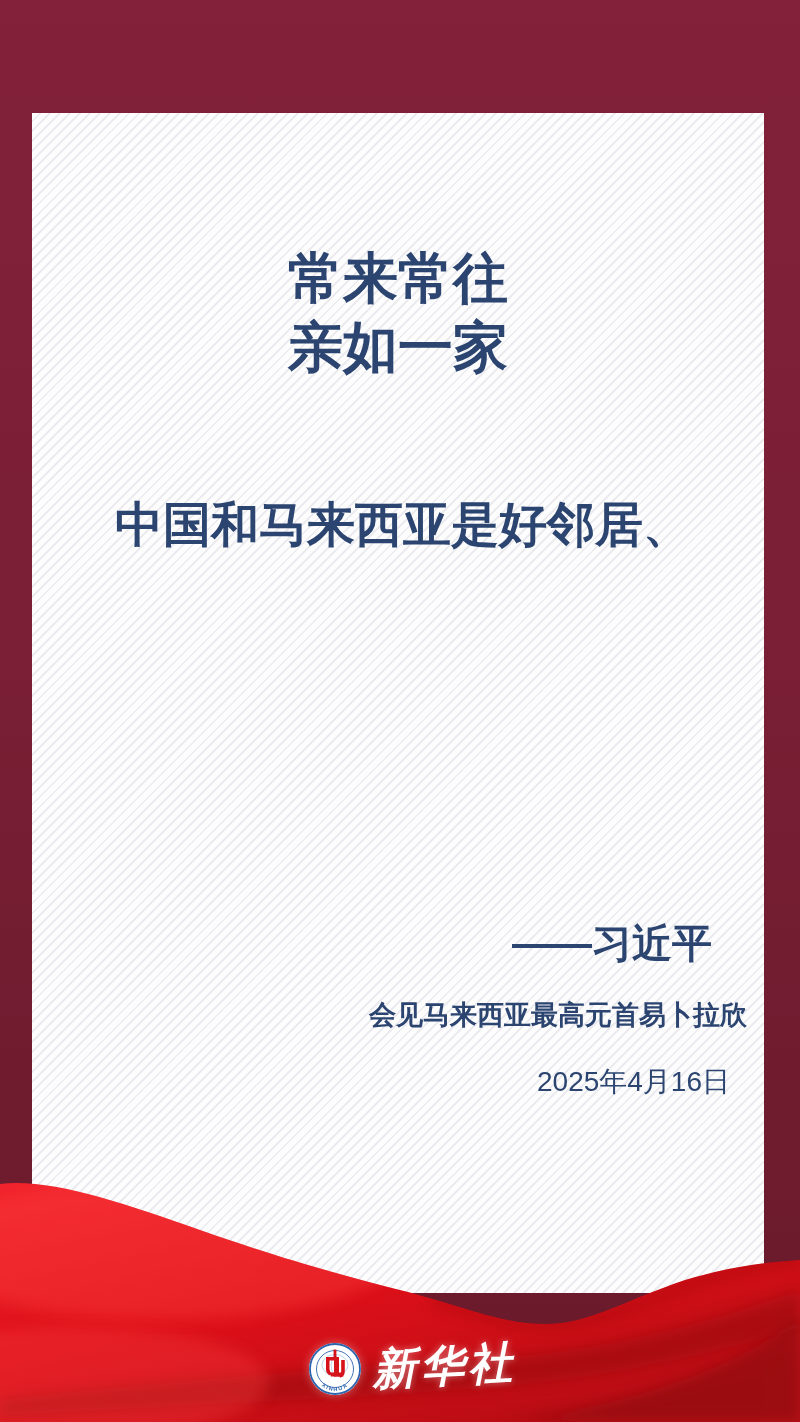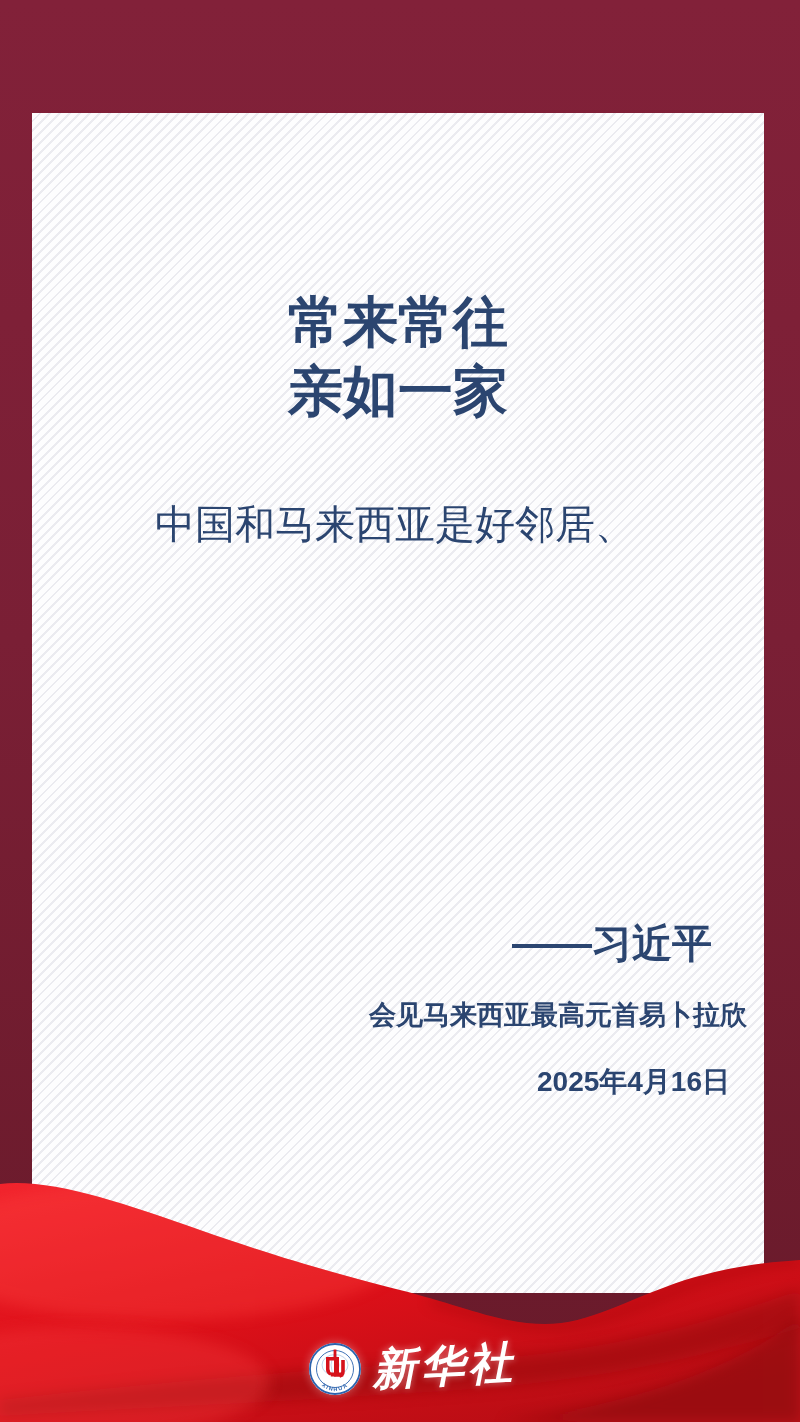--- a/index.html
+++ b/index.html
@@ -10,39 +10,38 @@
   }
   
   .card {
     position:absolute; left:32px; top:113px; width:732px; height:1180px;
     background:repeating-linear-gradient(135deg,
       #fdfdfe 0px, #fdfdfe 5px, #ebebf0 5px, #ebebf0 7px);
   }
   .title {
     position:absolute; top:131px; left:0; width:100%;
     text-align:center; color:#2b4570;
-    font-size:55px; line-height:69px; font-weight:900;margin-top:44px;
+    font-size:55px; line-height:69px; font-weight:900;
   }
   .quote {
     position:absolute; top:366px; left:83px; width:600px;
-    color:#2b4570; font-size:40px; line-height:91px; font-weight:400;
+    color:#2b4570; font-size:48px; line-height:91px; font-weight:700;
     white-space:nowrap;
-    margin-left:40px;
   }
   .attribution {
     position:absolute; top:808px; right:52px;
     color:#2b4570; font-size:40px; line-height:44px; font-weight:700;
   }
   .context {
     position:absolute; top:885px; right:17px;
     color:#2b4570; font-size:27px; line-height:34px; font-weight:700;text-align:center;
   }
   .date {
     position:absolute; top:952px; right:34px;
-    color:#2b4570; font-size:28px; line-height:34px; font-weight:700;
+    color:#2b4570; font-size:28px; line-height:34px; font-weight:400;
   }
   .waves { position:absolute; left:0; top:1132px; width:800px; height:290px; display:block; }
   .emblem { position:absolute; left:307px; top:1341px; width:56px; height:56px;
             filter:drop-shadow(0 0 5px rgba(255,255,255,0.35)); }
   .agency-name {
     position:absolute; left:372px; top:1338px; height:56px; line-height:56px;
     color:#ffffff; font-size:44px; font-weight:900; font-style:italic;
     letter-spacing:4px; transform:rotate(-3deg);
     text-shadow:0 0 7px rgba(255,255,255,0.45);
   }

